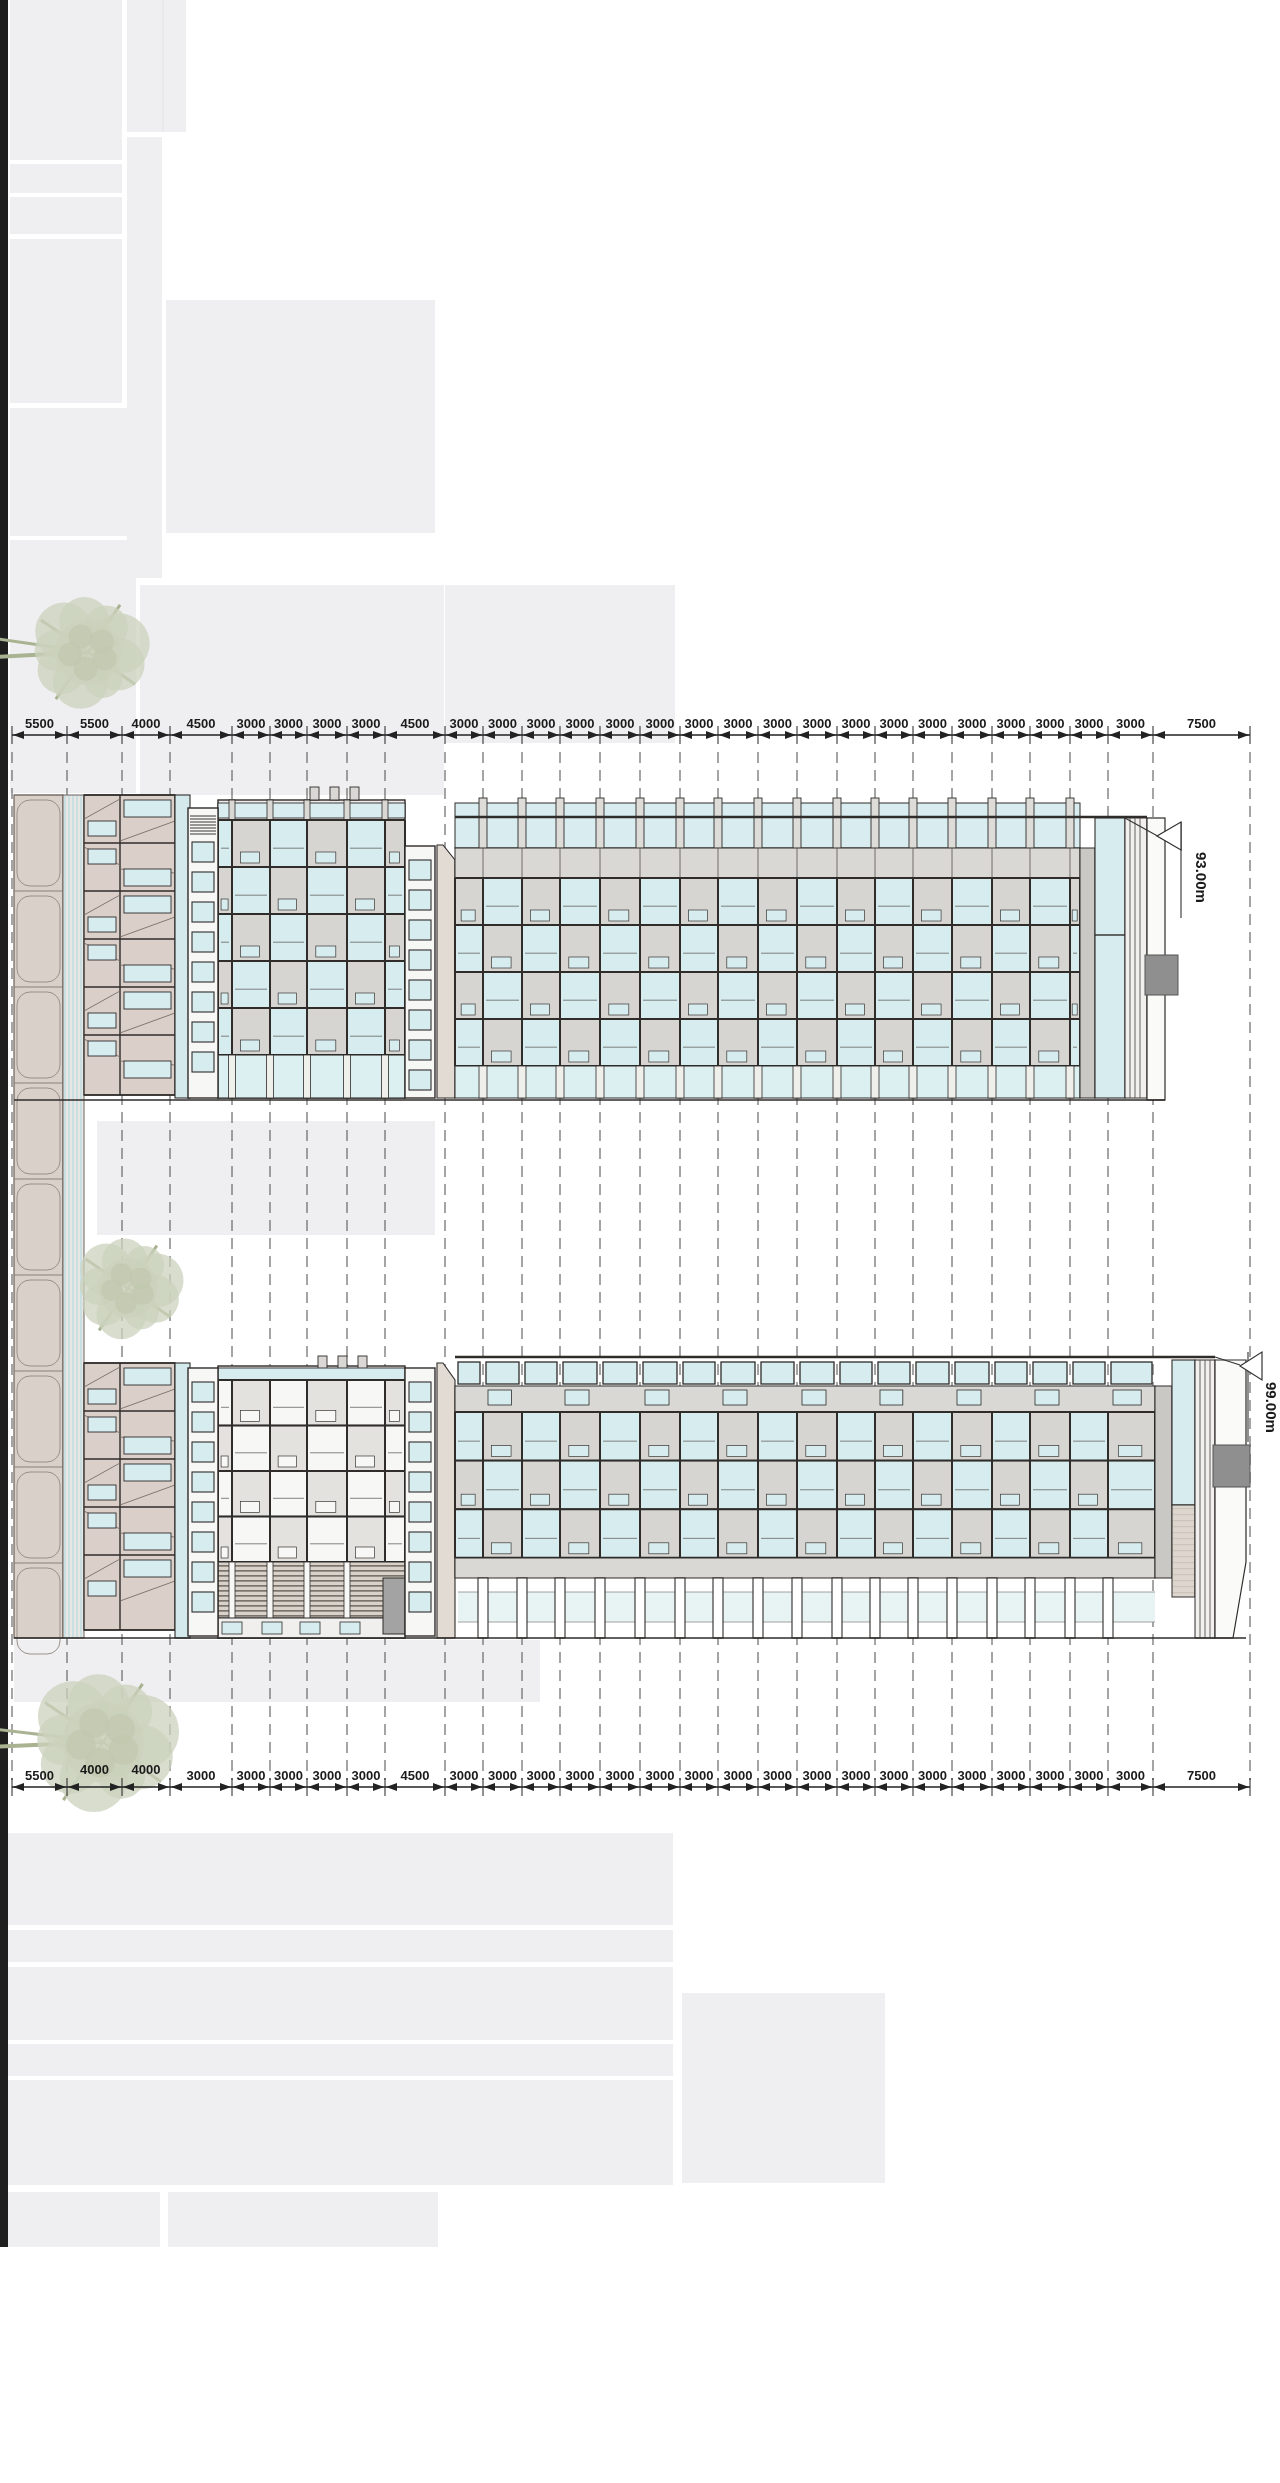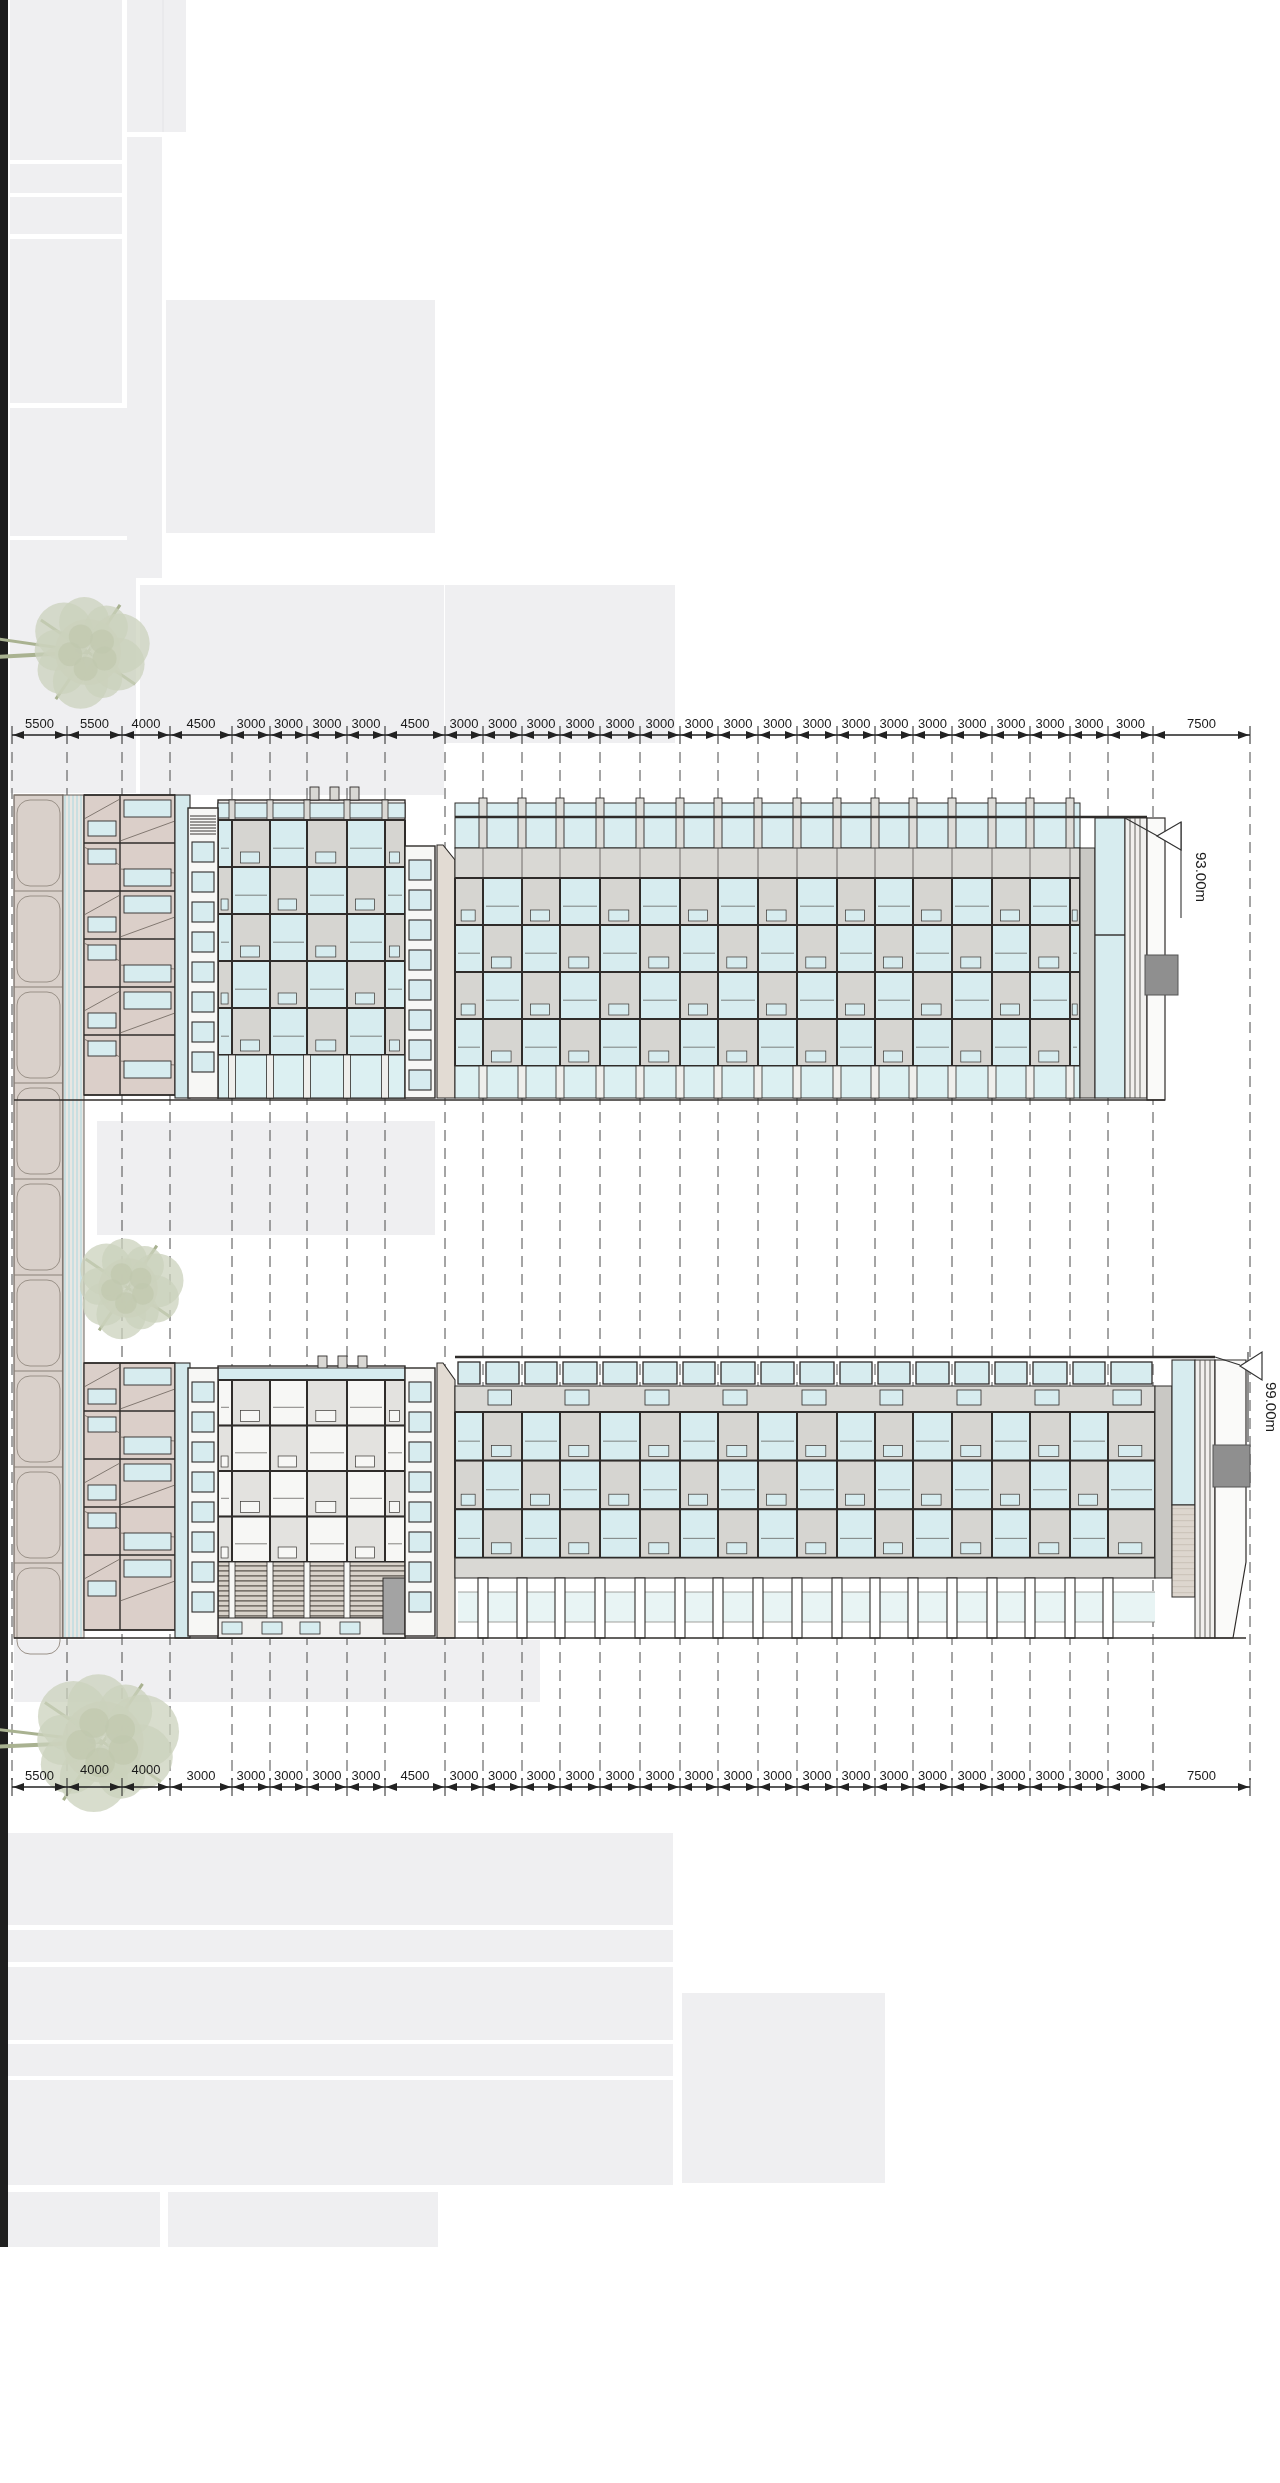--- a/index.html
+++ b/index.html
@@ -1,16 +1,16 @@
 <!DOCTYPE html>
 <html><head>
 <meta charset="utf-8">
 <style>
   html,body{margin:0;padding:0;background:#ffffff;}
-  #stage{width:1280px;height:2247px;position:relative;background:#eab308;}
+  #stage{width:1280px;height:2247px;position:relative;background:#eab308;font-weight:bold;}
   svg{display:block;}
   text{user-select:none;}
 </style>
 </head>
 <body>
 
 <div id="stage">
   <svg id="drawing" width="1280" height="2483" viewBox="0 0 1280 2483">
     <defs>
       <pattern id="vstripe" width="4" height="4" patternUnits="userSpaceOnUse">

